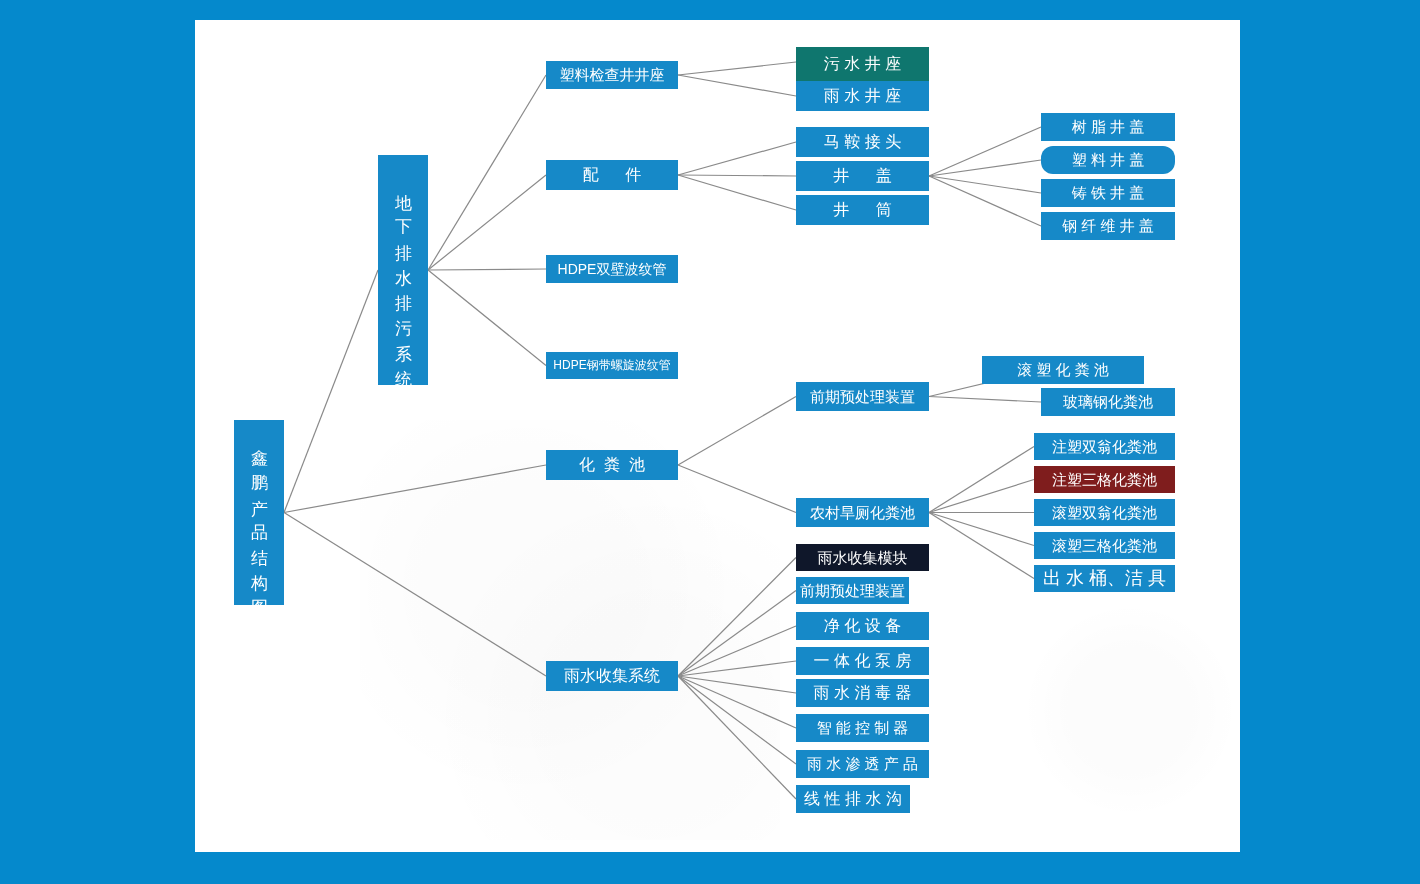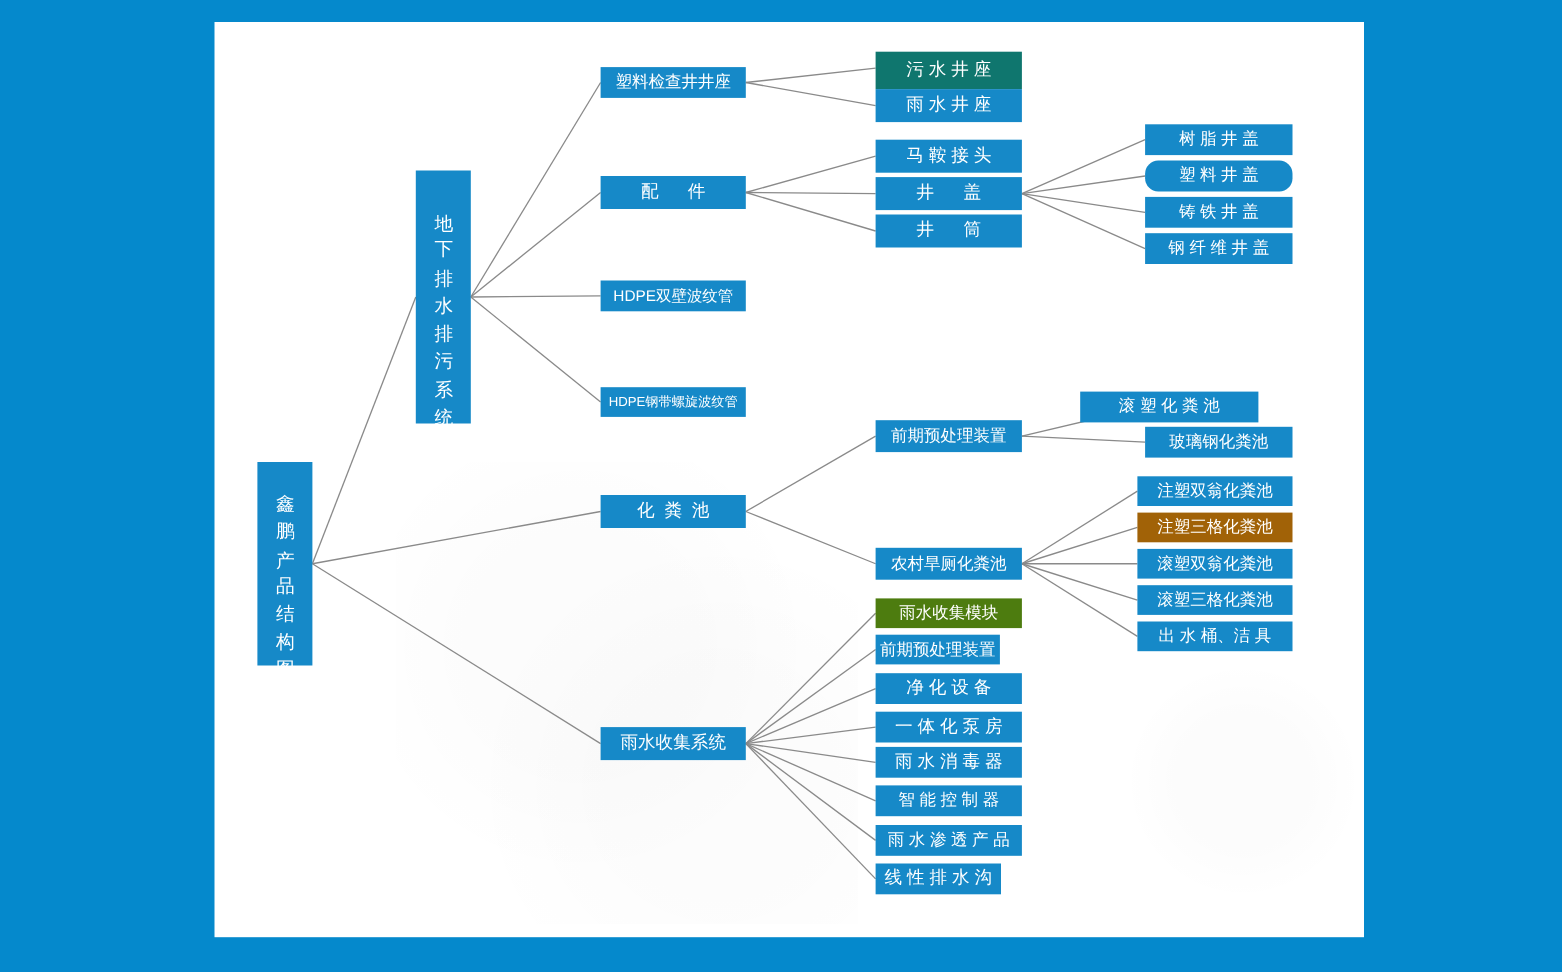--- a/index.html
+++ b/index.html
@@ -102,26 +102,26 @@
       <div class="node" style="left: 1041px; top: 179px; width: 134px; height: 28px; font-size: 15px; background: rgb(22, 137, 200); color: rgb(255, 255, 255);">铸 铁 井 盖</div>
       <div class="node" style="left: 1041px; top: 212px; width: 134px; height: 28px; font-size: 15px; background: rgb(22, 137, 200); color: rgb(255, 255, 255); text-align: center;">钢 纤 维 井 盖</div>
       <div class="node" style="left: 546px; top: 255px; width: 132px; height: 28px; font-size: 14px; background: rgb(22, 137, 200); color: rgb(255, 255, 255);">HDPE双壁波纹管</div>
       <div class="node" style="left: 546px; top: 352px; width: 132px; height: 27px; font-size: 12px; background: rgb(22, 137, 200); color: rgb(255, 255, 255);">HDPE钢带螺旋波纹管</div>
       <div class="node" style="left: 546px; top: 450px; width: 132px; height: 30px; font-size: 16px; background: rgb(22, 137, 200); color: rgb(255, 255, 255);">化  粪  池</div>
       <div class="node" style="left: 796px; top: 382px; width: 133px; height: 29px; font-size: 15px; background: rgb(22, 137, 200); color: rgb(255, 255, 255);">前期预处理装置</div>
       <div class="node" style="left: 796px; top: 498px; width: 133px; height: 29px; font-size: 15px; background: rgb(22, 137, 200); color: rgb(255, 255, 255);">农村旱厕化粪池</div>
       <div class="node" style="left: 982px; top: 356px; width: 162px; height: 28px; font-size: 15px; background: rgb(22, 137, 200); color: rgb(255, 255, 255);">滚 塑 化 粪 池</div>
       <div class="node" style="left: 1041px; top: 388px; width: 134px; height: 28px; font-size: 15px; background: rgb(22, 137, 200); color: rgb(255, 255, 255);">玻璃钢化粪池</div>
       <div class="node" style="left: 1034px; top: 433px; width: 141px; height: 27px; font-size: 15px; background: rgb(22, 137, 200); color: rgb(255, 255, 255);">注塑双翁化粪池</div>
-      <div class="node" style="left: 1034px; top: 466px; width: 141px; height: 27px; font-size: 15px; background: #a16207; color: rgb(255, 255, 255);">注塑三格化粪池</div>
+      <div class="node" style="left: 1034px; top: 466px; width: 141px; height: 27px; font-size: 15px; background: #7f1d1d; color: rgb(255, 255, 255);">注塑三格化粪池</div>
       <div class="node" style="left: 1034px; top: 499px; width: 141px; height: 27px; font-size: 15px; background: rgb(22, 137, 200); color: rgb(255, 255, 255);">滚塑双翁化粪池</div>
       <div class="node" style="left: 1034px; top: 532px; width: 141px; height: 27px; font-size: 15px; background: rgb(22, 137, 200); color: rgb(255, 255, 255);">滚塑三格化粪池</div>
-      <div class="node" style="left: 1034px; top: 565px; width: 141px; height: 27px; font-size: 15px; background: rgb(22, 137, 200); color: rgb(255, 255, 255);">出 水 桶、洁 具</div>
+      <div class="node" style="left: 1034px; top: 565px; width: 141px; height: 27px; font-size: 18px; background: rgb(22, 137, 200); color: rgb(255, 255, 255);">出 水 桶、洁 具</div>
       <div class="node" style="left: 546px; top: 661px; width: 132px; height: 30px; font-size: 16px; background: rgb(22, 137, 200); color: rgb(255, 255, 255);">雨水收集系统</div>
-      <div class="node" style="left: 796px; top: 544px; width: 133px; height: 27px; font-size: 15px; background: #4d7c0f; color: rgb(255, 255, 255);">雨水收集模块</div>
+      <div class="node" style="left: 796px; top: 544px; width: 133px; height: 27px; font-size: 15px; background: #0f172a; color: rgb(255, 255, 255);">雨水收集模块</div>
       <div class="node" style="left: 796px; top: 577px; width: 113px; height: 27px; font-size: 15px; background: rgb(22, 137, 200); color: rgb(255, 255, 255);">前期预处理装置</div>
       <div class="node" style="left: 796px; top: 612px; width: 133px; height: 28px; font-size: 16px; background: rgb(22, 137, 200); color: rgb(255, 255, 255);">净 化 设 备</div>
       <div class="node" style="left: 796px; top: 647px; width: 133px; height: 28px; font-size: 16px; background: rgb(22, 137, 200); color: rgb(255, 255, 255);">一 体 化 泵 房</div>
       <div class="node" style="left: 796px; top: 679px; width: 133px; height: 28px; font-size: 16px; background: rgb(22, 137, 200); color: rgb(255, 255, 255);">雨 水 消 毒 器</div>
       <div class="node" style="left: 796px; top: 714px; width: 133px; height: 28px; font-size: 15px; background: rgb(22, 137, 200); color: rgb(255, 255, 255);">智 能 控 制 器</div>
       <div class="node" style="left: 796px; top: 750px; width: 133px; height: 28px; font-size: 15px; background: rgb(22, 137, 200); color: rgb(255, 255, 255);">雨 水 渗 透 产 品</div>
       <div class="node" style="left: 796px; top: 785px; width: 114px; height: 28px; font-size: 16px; background: rgb(22, 137, 200); color: rgb(255, 255, 255);">线 性 排 水 沟</div>
     </div>
 </div>
 

